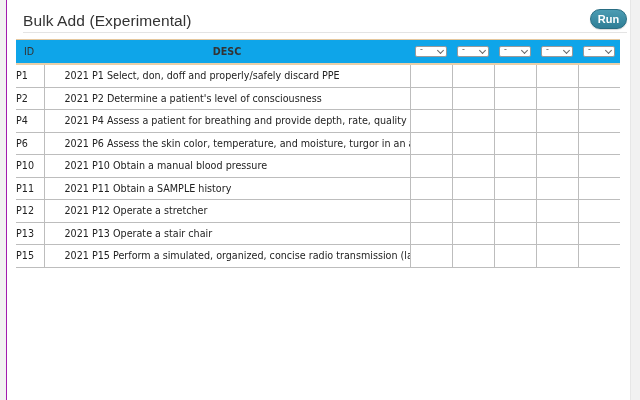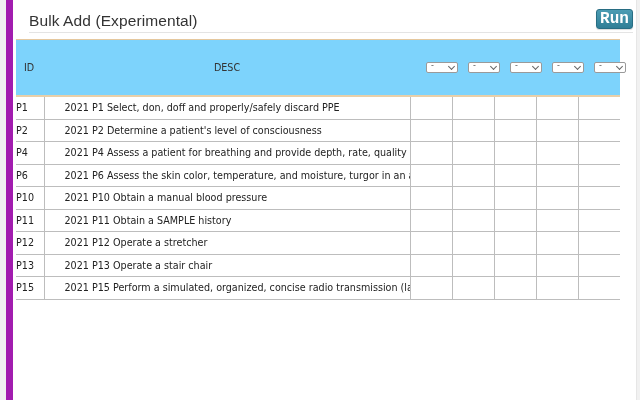--- a/index.html
+++ b/index.html
@@ -5,53 +5,53 @@
   html, body { margin:0; padding:0; }
   body {
     width:640px; height:400px; overflow:hidden;
     background:#f1f1f1;
     font-family:"DejaVu Sans", sans-serif;
     position:relative;
   }
   .panel {
     position:absolute; left:6px; top:0; width:623px; height:400px;
     background:#ffffff;
-    border-left:7px solid #a21caf; border-right:1px solid #e6e6e6;
+    border-left:1px solid #a21caf; border-right:1px solid #e6e6e6;
   }
   .title {
     position:absolute; left:16px; top:12px;
     font-family:"Liberation Sans", sans-serif;
     font-size:15.5px; color:#333;
     letter-spacing:0.1px;
   }
   .title-rule {
     position:absolute; left:16px; top:32px; width:604px; height:1px; background:#e4e4e4;
   }
   .run-btn {
     position:absolute; left:583px; top:9px; width:35px; height:18px;
     background:linear-gradient(#4b9cb3,#2f7e96);
-    border:1px solid #286d83; border-radius:3px;
-    color:#fff; font-family:Liberation Mono, monospace; font-weight:bold;
-    font-size:16px; text-align:center; line-height:18px; cursor:pointer;
+    border:1px solid #286d83; border-radius:10px;
+    color:#fff; font-family:Liberation Sans, sans-serif; font-weight:bold;
+    font-size:11px; text-align:center; line-height:18px; cursor:pointer;
     box-shadow:0 1px 1px rgba(0,0,0,0.15);
   }
   table {
     position:absolute; left:16px; top:39px;
     border-collapse:collapse; table-layout:fixed;
     width:604px;
     font-size:9.6px; color:#222;
   }
   thead th {
-    background:#7dd3fc;
+    background:#0ea5e9;
     height:23px; font-weight:normal; font-size:9.6px; color:#333;
     border-top:1px solid #e5c89f; border-bottom:2px solid #e9cfa8;
-    padding:16px;
+    padding:0;
   }
   th.id-h { text-align:left; padding-left:8px; }
-  th.desc-h { text-align:center; }
+  th.desc-h { text-align:center;font-weight:bold; }
   .sel {
     display:inline-block; width:32px; height:11px;
     border:1px solid #9a9a9a; border-radius:2px; background:#fff;
     position:relative; vertical-align:middle; cursor:pointer;
     box-sizing:border-box;
   }
   .sel .v { position:absolute; left:4px; top:-2px; font-size:8px; color:#555; }
   .sel .chev {
     position:absolute; right:3px; top:1px; width:4px; height:4px;
     border-right:1px solid #666; border-bottom:1px solid #666; transform:rotate(45deg);

